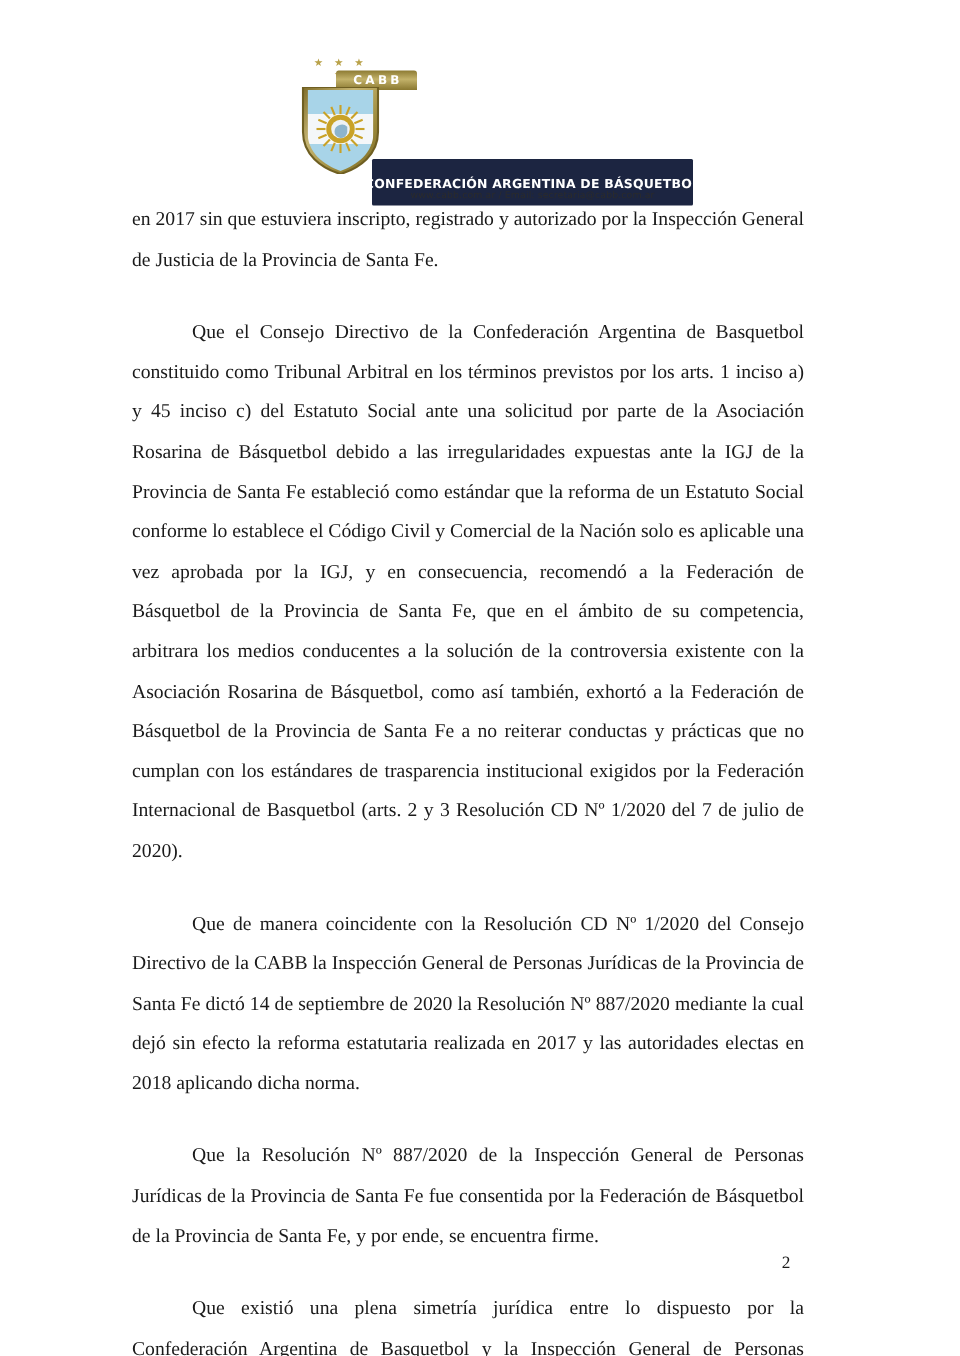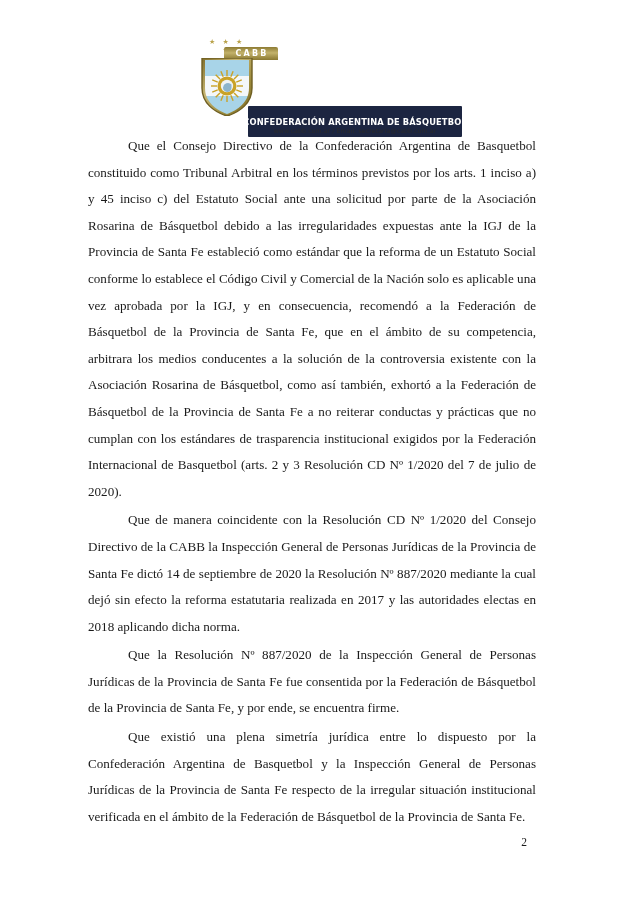--- a/index.html
+++ b/index.html
@@ -114,21 +114,21 @@
   p.para {
     margin: 0 0 0 0;
     font-size: 13.1px;
     line-height: 26.6px;
     text-align: justify;
     text-justify: inter-word;
     -webkit-hyphens: none;
     hyphens: none;
   }
   p.para + p.para {
-    margin-top: 2px;
+    margin-top: 22px;
   }
   p.indent {
     text-indent: 40px;
   }
 
   
   .page-number {
     position: absolute;
     left: 0;
     top: 836px;
@@ -196,19 +196,20 @@
     </svg>
   </div>
 
   <div class="banner">
     <span class="banner-text">CONFEDERACIÓN ARGENTINA DE BÁSQUETBOL</span>
   </div>
   <div class="contact-line">www.cabb.com.ar / Email: secretaria@cabb.com.ar</div>
 </div>
 
 <div class="page-body">
+  <p class="para">en 2017 sin que estuviera inscripto, registrado y autorizado por la Inspección General de Justicia de la Provincia de Santa Fe.</p>
   <p class="para indent">Que el Consejo Directivo de la Confederación Argentina de Basquetbol constituido como Tribunal Arbitral en los términos previstos por los arts. 1 inciso a) y 45 inciso c) del Estatuto Social ante una solicitud por parte de la Asociación Rosarina de Básquetbol debido a las irregularidades expuestas ante la IGJ de la Provincia de Santa Fe estableció como estándar que la reforma de un Estatuto Social conforme lo establece el Código Civil y Comercial de la Nación solo es aplicable una vez aprobada por la IGJ, y en consecuencia, recomendó a la Federación de Básquetbol de la Provincia de Santa Fe, que en el ámbito de su competencia, arbitrara los medios conducentes a la solución de la controversia existente con la Asociación Rosarina de Básquetbol, como así también, exhortó a la Federación de Básquetbol de la Provincia de Santa Fe a no reiterar conductas y prácticas que no cumplan con los estándares de trasparencia institucional exigidos por la Federación Internacional de Basquetbol (arts. 2 y 3 Resolución CD Nº 1/2020 del 7 de julio de 2020).</p>
   <p class="para indent">Que de manera coincidente con la Resolución CD Nº 1/2020 del Consejo Directivo de la CABB la Inspección General de Personas Jurídicas de la Provincia de Santa Fe dictó 14 de septiembre de 2020 la Resolución Nº 887/2020 mediante la cual dejó sin efecto la reforma estatutaria realizada en 2017 y las autoridades electas en 2018 aplicando dicha norma.</p>
   <p class="para indent">Que la Resolución Nº 887/2020 de la Inspección General de Personas Jurídicas de la Provincia de Santa Fe fue consentida por la Federación de Básquetbol de la Provincia de Santa Fe, y por ende, se encuentra firme.</p>
   <p class="para indent">Que existió una plena simetría jurídica entre lo dispuesto por la Confederación Argentina de Basquetbol y la Inspección General de Personas Jurídicas de la Provincia de Santa Fe respecto de la irregular situación institucional verificada en el ámbito de la Federación de Básquetbol de la Provincia de Santa Fe.</p>
 </div>
 
 <div class="page-number">2</div>
 
 </body></html>

